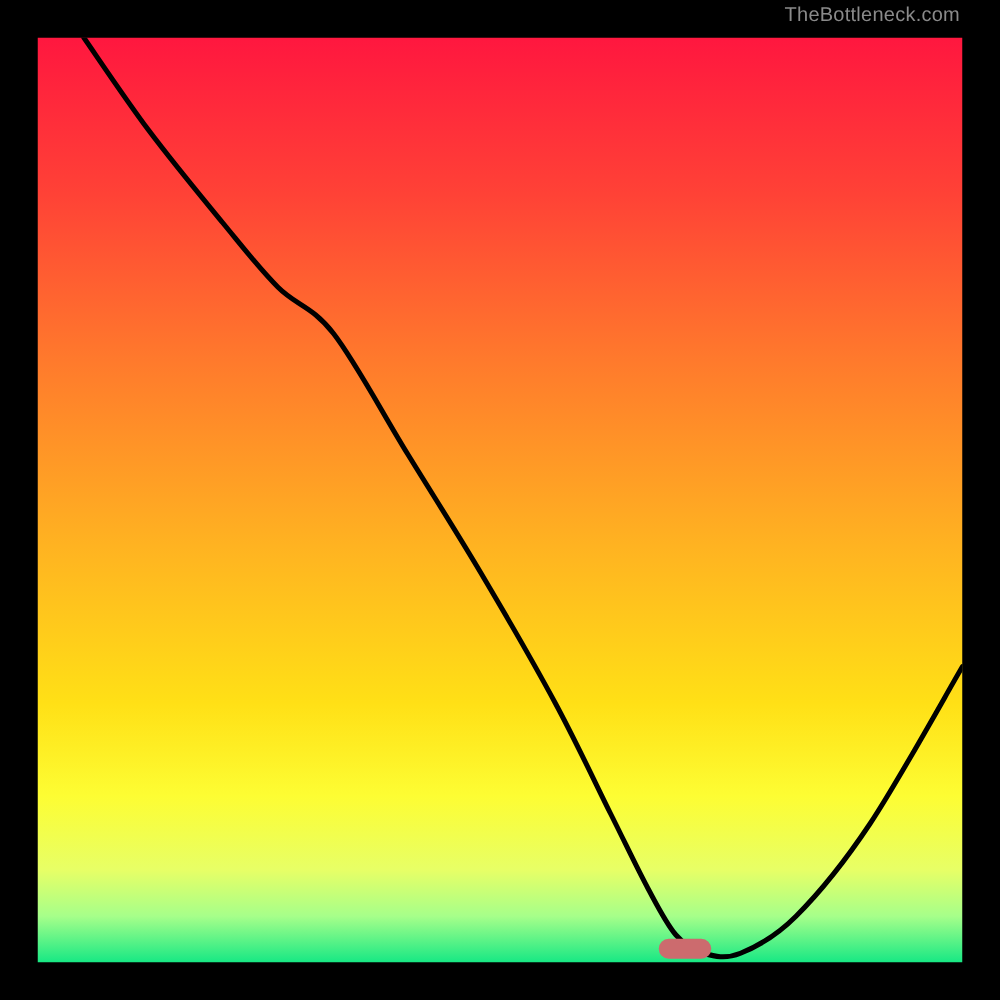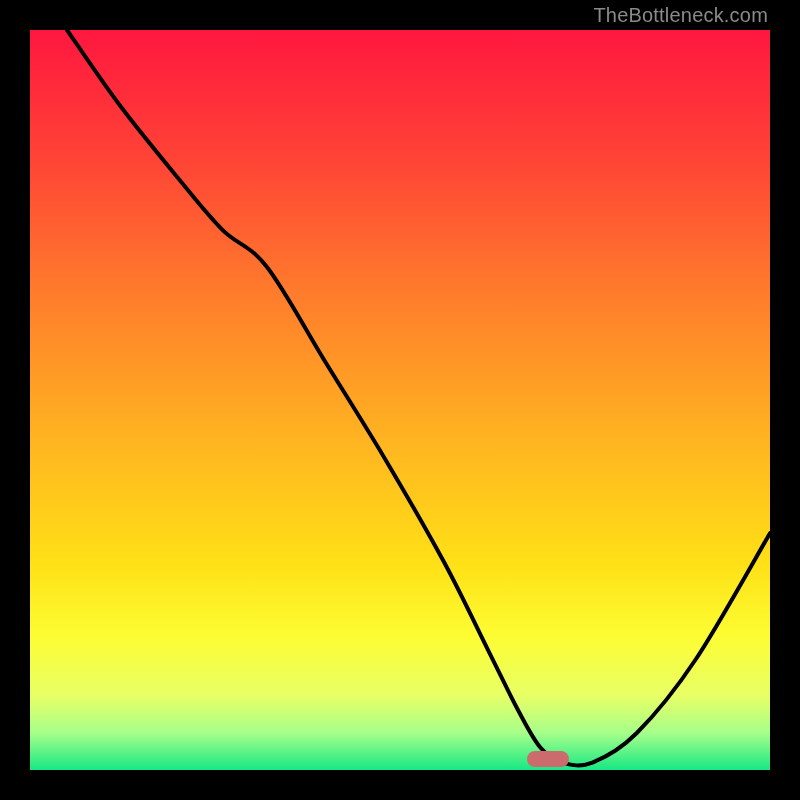--- a/index.html
+++ b/index.html
@@ -23,21 +23,21 @@
     left: 0;
     top: 0;
     width: 740px;
     height: 740px;
   }
   .watermark {
     position: absolute;
     top: 4px;
     right: 32px;
     font-family: Arial, Helvetica, sans-serif;
-    font-size: 20px;
+    font-size: 16px;
     color: #8a8a8a;
     font-weight: 500;
     letter-spacing: 0.2px;
   }
   .curve {
     position: absolute;
     left: 0;
     top: 0;
     width: 740px;
     height: 740px;

